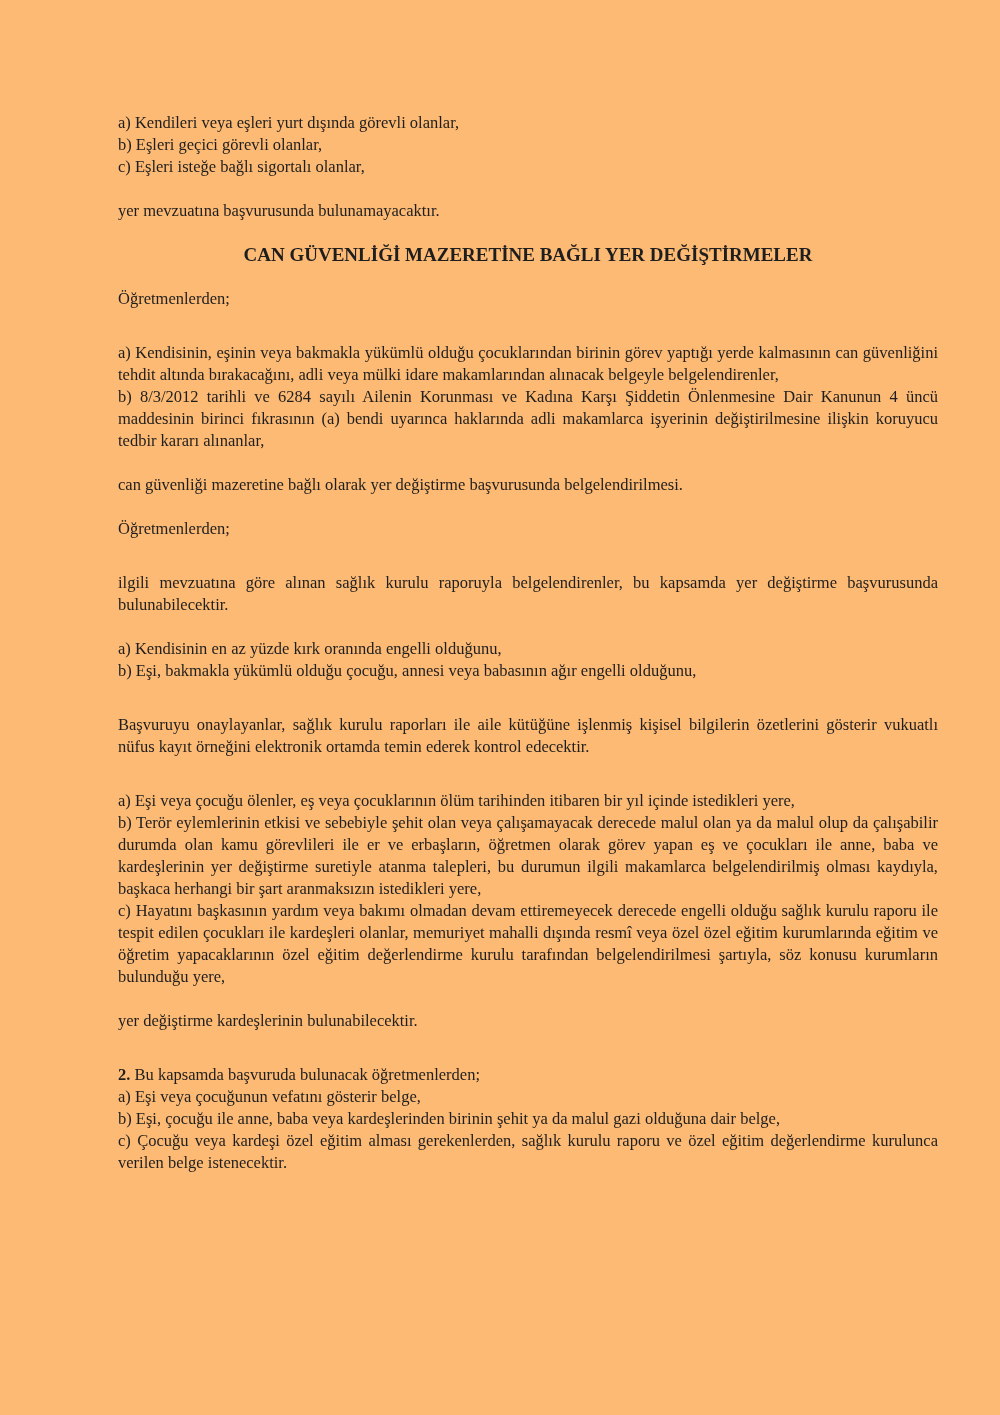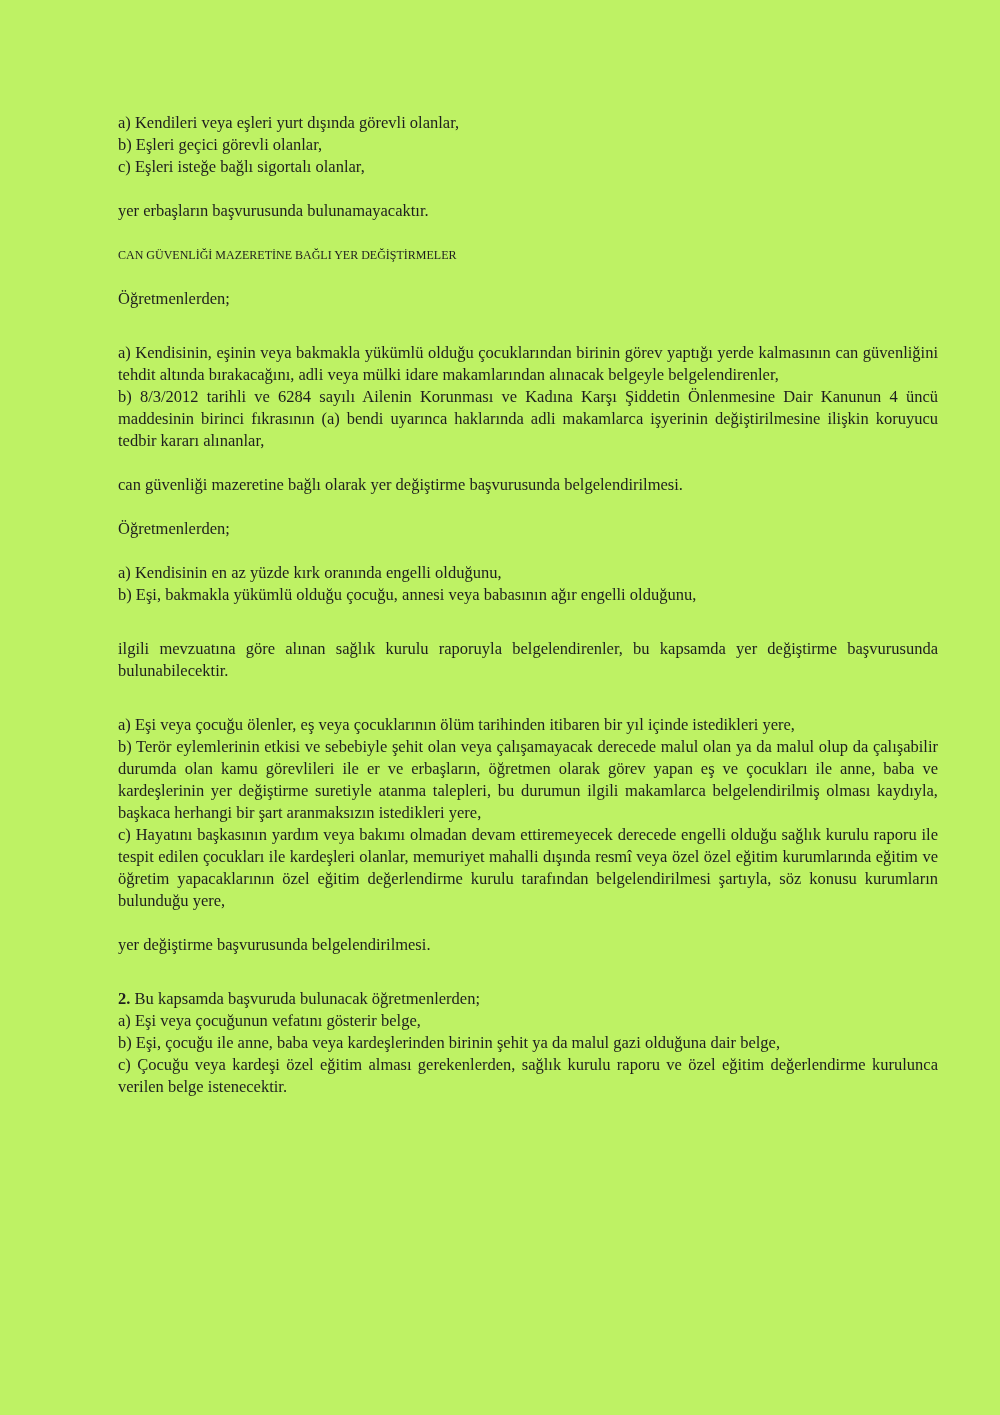--- a/index.html
+++ b/index.html
@@ -5,68 +5,69 @@
   html, body {
     margin: 0;
     padding: 0;
     background: #e9e9e9;
   }
   .page {
     position: relative;
     width: 1000px;
     height: 1415px;
     margin: 0 auto;
-    background: #bef264;
+    background: #fdba74;
     box-sizing: border-box;
     padding: 112px 62px 0 118px;
     overflow: hidden;
     font-family: "Liberation Serif", "DejaVu Serif", serif;
     font-size: 16.5px;
     line-height: 22px;
     color: #1e1e1e;
   }
   .block {
     margin: 22px 0 0 0;
     white-space: pre-line;
   }
   .block:first-child {
     margin-top: 0;
   }
   .heading {
-    font-size: 12px;
-    font-weight: normal;
-    text-align: left;
+    font-size: 19px;
+    font-weight: bold;
+    text-align: center;
   }
   .paragraph-justified {
     text-align: justify;
     margin-top: 32px;
   }
   .list, .paragraph {
     text-align: left;
   }
   strong { font-weight: bold; }
 </style>
 </head>
 <body>
 
 <main class="page">
     <p class="block list">a) Kendileri veya eşleri yurt dışında görevli olanlar,
 b) Eşleri geçici görevli olanlar,
 c) Eşleri isteğe bağlı sigortalı olanlar,</p>
-    <p class="block paragraph">yer erbaşların başvurusunda bulunamayacaktır.</p>
+    <p class="block paragraph">yer mevzuatına başvurusunda bulunamayacaktır.</p>
     <h2 class="block heading">CAN GÜVENLİĞİ MAZERETİNE BAĞLI YER DEĞİŞTİRMELER</h2>
     <p class="block paragraph">Öğretmenlerden;</p>
     <p class="block paragraph-justified">a) Kendisinin, eşinin veya bakmakla yükümlü olduğu çocuklarından birinin görev yaptığı yerde kalmasının can güvenliğini tehdit altında bırakacağını, adli veya mülki idare makamlarından alınacak belgeyle belgelendirenler,
 b) 8/3/2012 tarihli ve 6284 sayılı Ailenin Korunması ve Kadına Karşı Şiddetin Önlenmesine Dair Kanunun 4 üncü maddesinin birinci fıkrasının (a) bendi uyarınca haklarında adli makamlarca işyerinin değiştirilmesine ilişkin koruyucu tedbir kararı alınanlar,</p>
     <p class="block paragraph">can güvenliği mazeretine bağlı olarak yer değiştirme başvurusunda belgelendirilmesi.</p>
     <p class="block paragraph">Öğretmenlerden;</p>
+    <p class="block paragraph-justified">ilgili mevzuatına göre alınan sağlık kurulu raporuyla belgelendirenler, bu kapsamda yer değiştirme başvurusunda bulunabilecektir.</p>
     <p class="block list">a) Kendisinin en az yüzde kırk oranında engelli olduğunu,
 b) Eşi, bakmakla yükümlü olduğu çocuğu, annesi veya babasının ağır engelli olduğunu,</p>
-    <p class="block paragraph-justified">ilgili mevzuatına göre alınan sağlık kurulu raporuyla belgelendirenler, bu kapsamda yer değiştirme başvurusunda bulunabilecektir.</p>
+    <p class="block paragraph-justified">Başvuruyu onaylayanlar, sağlık kurulu raporları ile aile kütüğüne işlenmiş kişisel bilgilerin özetlerini gösterir vukuatlı nüfus kayıt örneğini elektronik ortamda temin ederek kontrol edecektir.</p>
     <p class="block paragraph-justified">a) Eşi veya çocuğu ölenler, eş veya çocuklarının ölüm tarihinden itibaren bir yıl içinde istedikleri yere,
 b) Terör eylemlerinin etkisi ve sebebiyle şehit olan veya çalışamayacak derecede malul olan ya da malul olup da çalışabilir durumda olan kamu görevlileri ile er ve erbaşların, öğretmen olarak görev yapan eş ve çocukları ile anne, baba ve kardeşlerinin yer değiştirme suretiyle atanma talepleri, bu durumun ilgili makamlarca belgelendirilmiş olması kaydıyla, başkaca herhangi bir şart aranmaksızın istedikleri yere,
 c) Hayatını başkasının yardım veya bakımı olmadan devam ettiremeyecek derecede engelli olduğu sağlık kurulu raporu ile tespit edilen çocukları ile kardeşleri olanlar, memuriyet mahalli dışında resmî veya özel özel eğitim kurumlarında eğitim ve öğretim yapacaklarının özel eğitim değerlendirme kurulu tarafından belgelendirilmesi şartıyla, söz konusu kurumların bulunduğu yere,</p>
-    <p class="block paragraph">yer değiştirme başvurusunda belgelendirilmesi.</p>
+    <p class="block paragraph">yer değiştirme kardeşlerinin bulunabilecektir.</p>
     <p class="block paragraph-justified"><strong>2.</strong><span> Bu kapsamda başvuruda bulunacak öğretmenlerden;
 a) Eşi veya çocuğunun vefatını gösterir belge,
 b) Eşi, çocuğu ile anne, baba veya kardeşlerinden birinin şehit ya da malul gazi olduğuna dair belge,
 c) Çocuğu veya kardeşi özel eğitim alması gerekenlerden, sağlık kurulu raporu ve özel eğitim değerlendirme kurulunca verilen belge istenecektir.</span></p>
   </main>
 
 </body></html>

